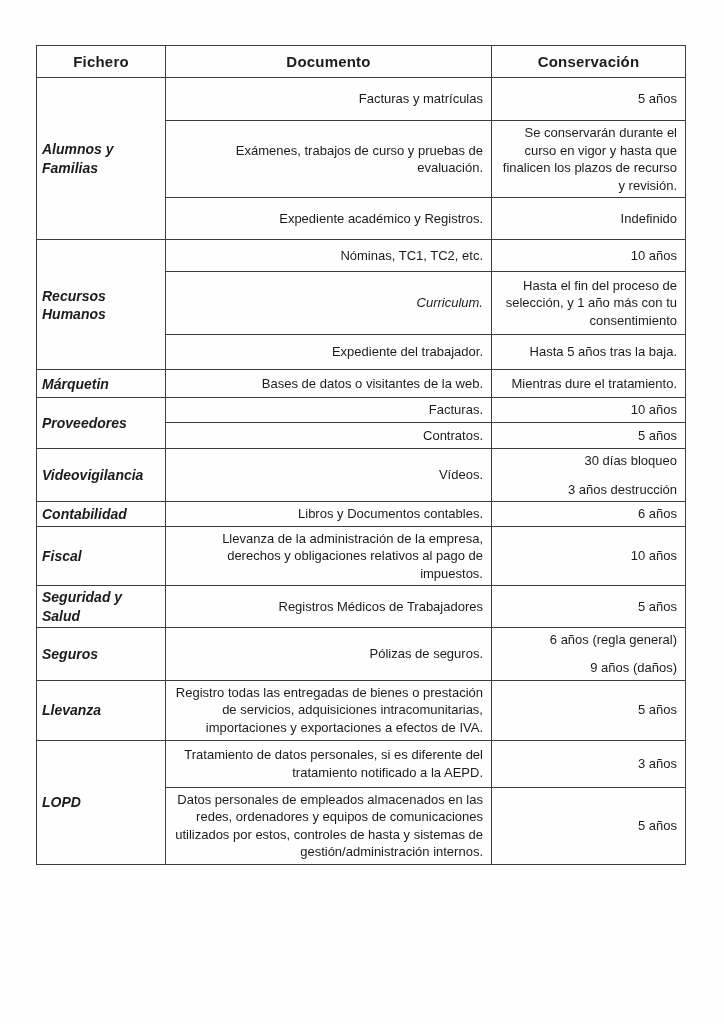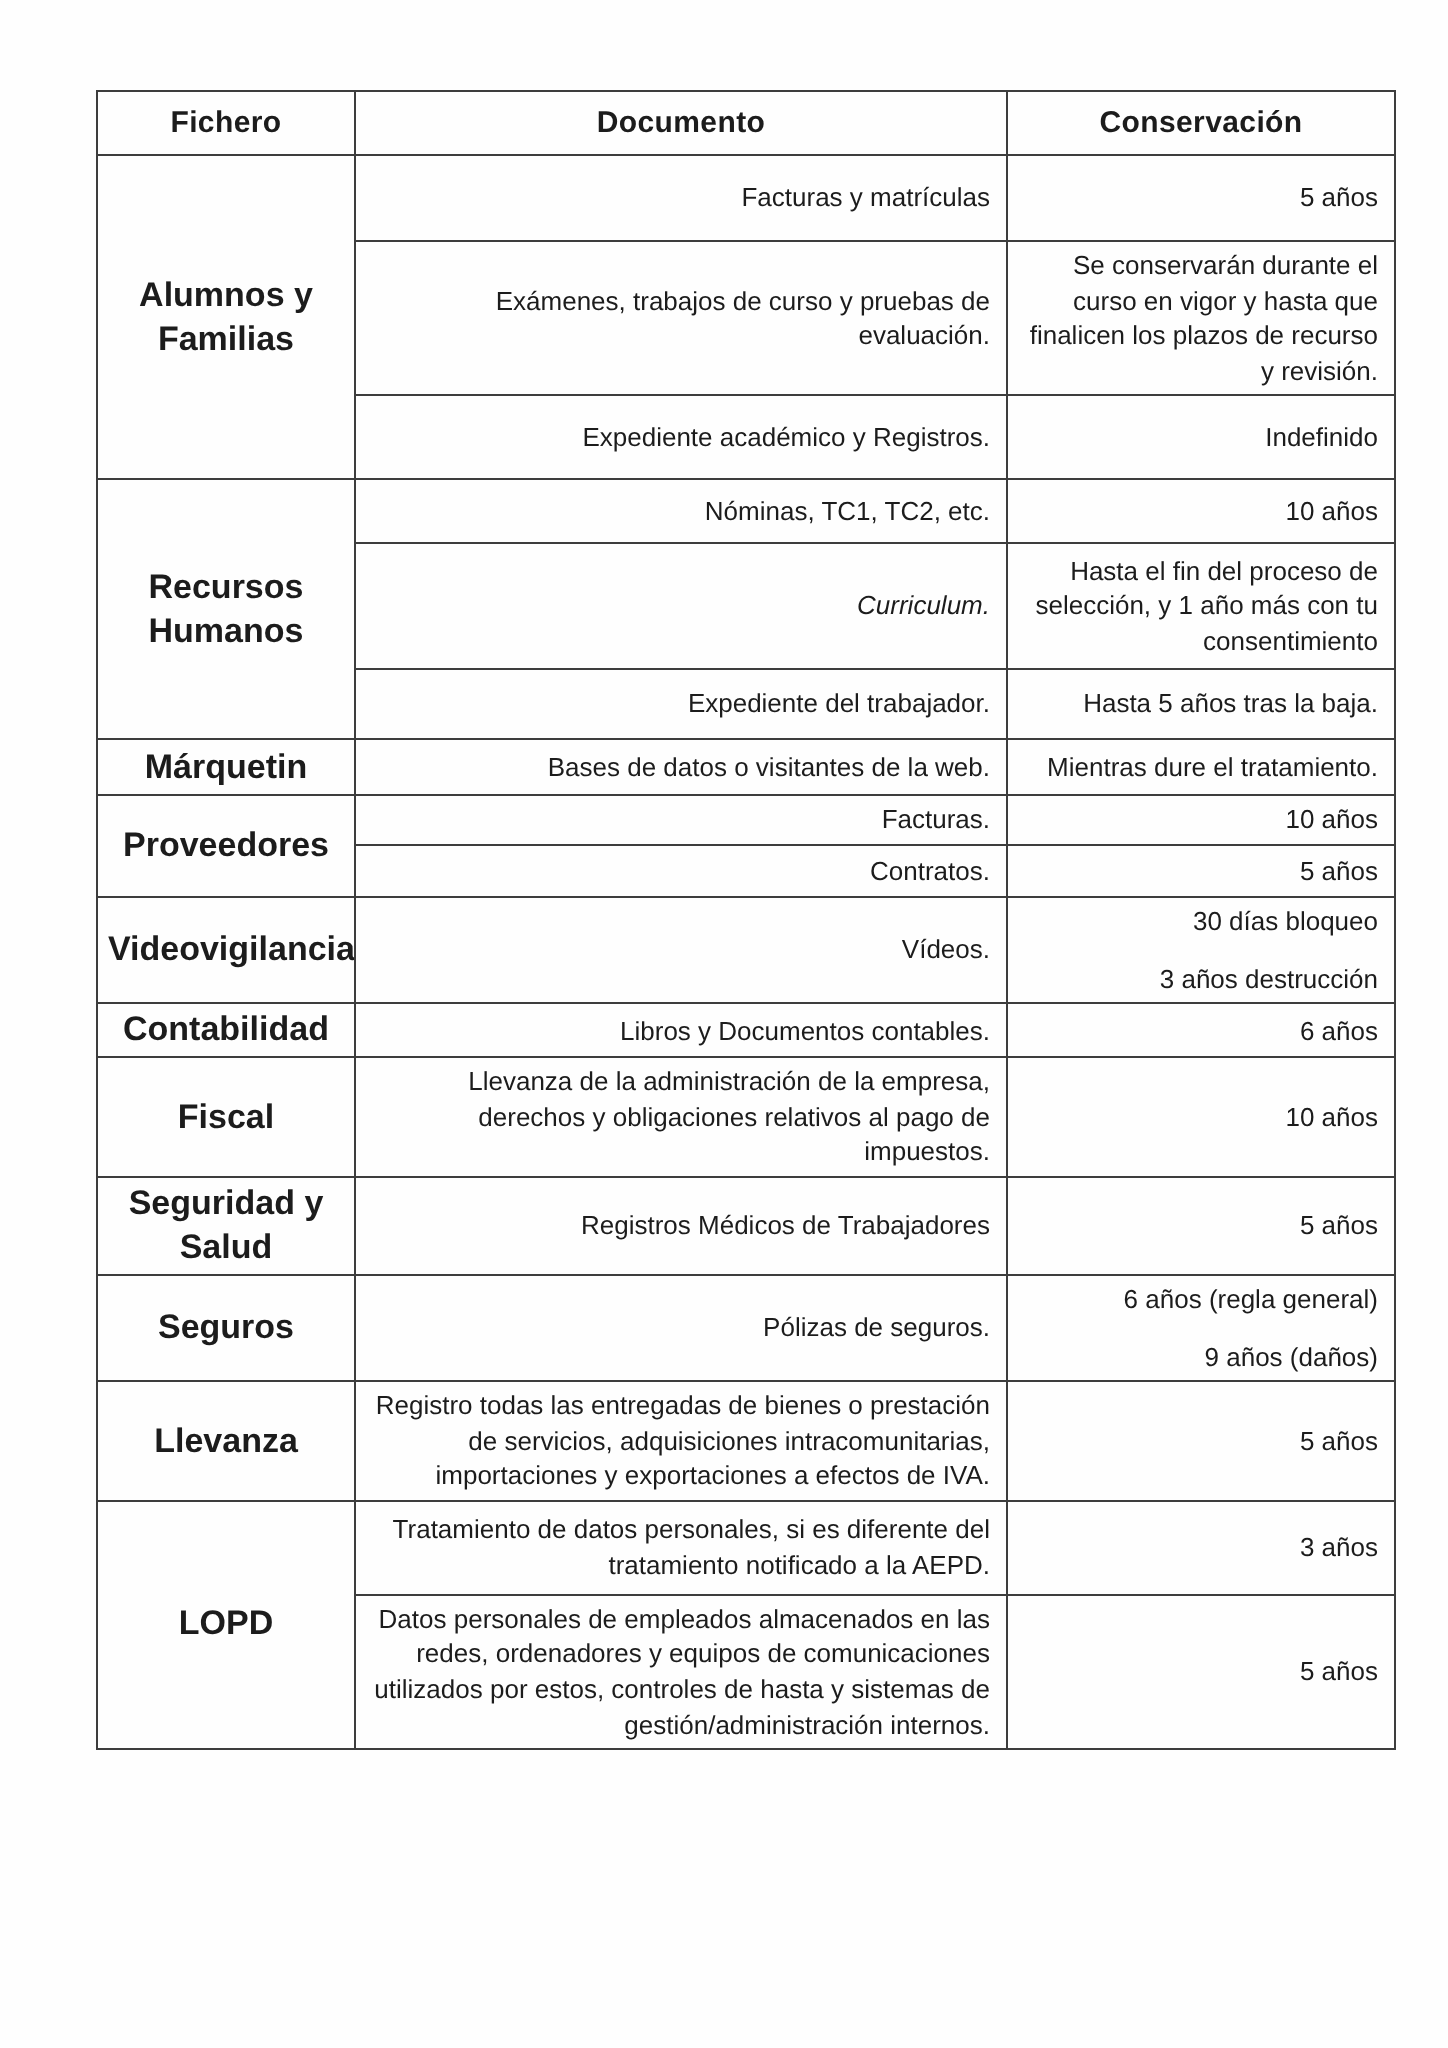--- a/index.html
+++ b/index.html
@@ -10,44 +10,45 @@
     color: #1c1c1c;
     position: relative;
     overflow: hidden;
   }
   .page {
     position: absolute; inset: 0;
     background: #fefefe;
   }
   table.doc-table {
     position: absolute;
-    left: 48px; top: 45px;
+    left: 36px; top: 45px;
     width: 649px;
     border-collapse: collapse;
     table-layout: fixed;
   }
   col.c1 { width: 129px; }
   col.c2 { width: 326px; }
   col.c3 { width: 194px; }
   th, td { border: 1px solid #3d3d3d; overflow: hidden; }
   th {
     font-size: 15px;
     font-weight: bold;
     text-align: center;
     vertical-align: middle;
     padding: 2px 2px;
     letter-spacing: 0.2px;
   }
   td.fichero {
     font-weight: bold;
-    font-size: 17px;
-    text-align: center;
+    font-size: 14px;
+    text-align: left;
     vertical-align: middle;
     padding: 2px 5px;
     line-height: 1.3;
+    font-style: italic;
   }
   td.doc, td.cons {
     font-size: 13px;
     vertical-align: middle;
     text-align: right;
     padding: 3px 8px;
     line-height: 1.35;
   }
   td.italic { font-style: italic; }
   .line { display: block; }

